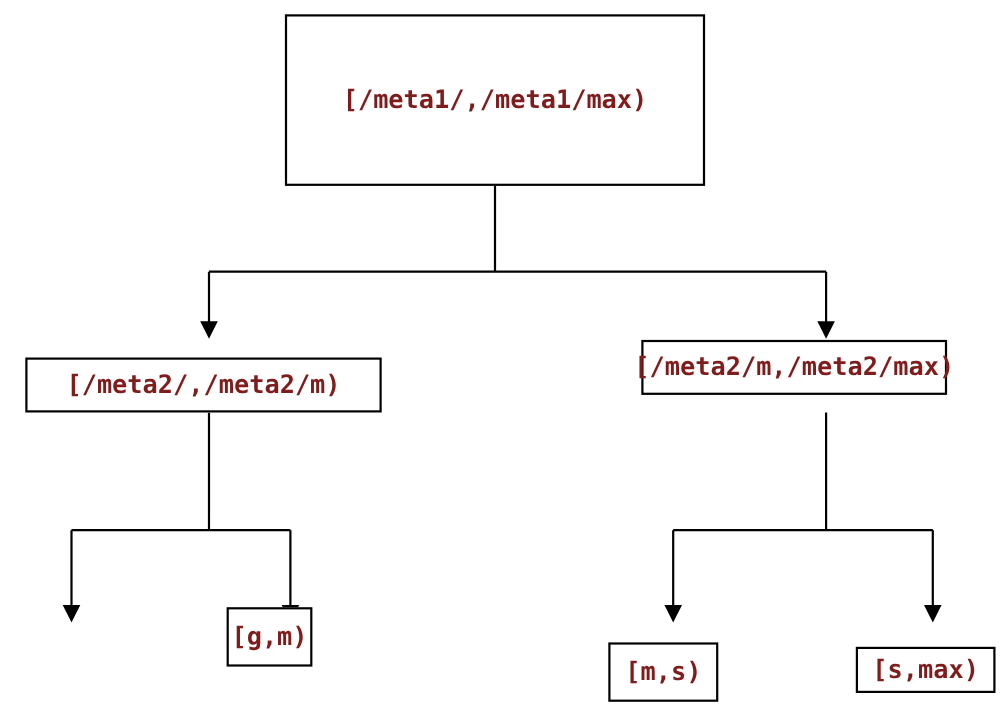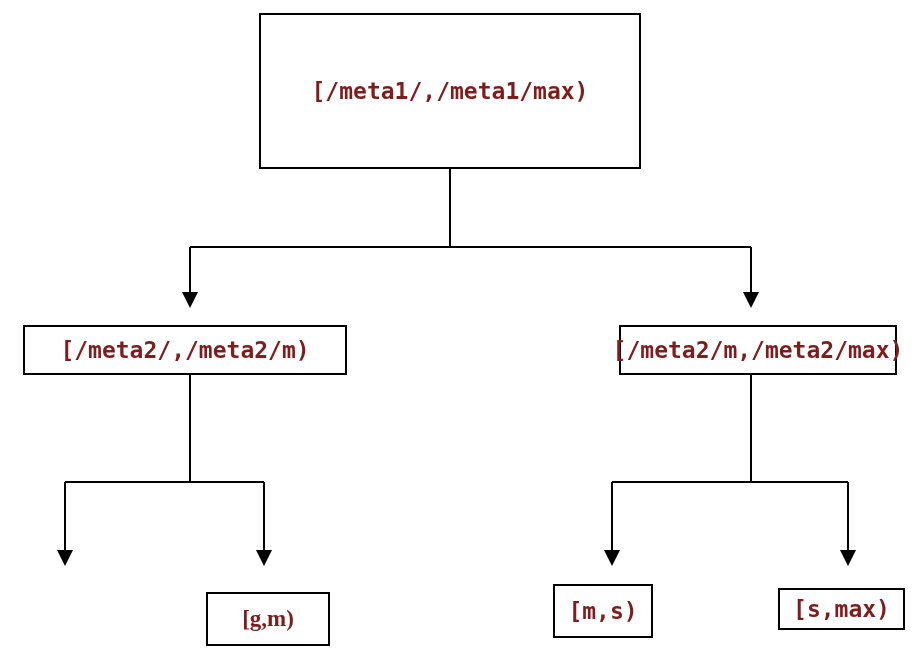--- a/index.html
+++ b/index.html
@@ -31,23 +31,23 @@
     align-items: center;
     justify-content: center;
     color: #7f1d1d;
     font-family: "DejaVu Sans Mono", monospace;
     font-weight: bold;
     font-size: 23px;
     white-space: nowrap;
   }
   #node-root       { left: 259px; top: 13px;  width: 382px; height: 156px; }
   #node-left       { left: 23px;  top: 325px; width: 324px; height: 50px; }
-  #node-right      { left: 583px; top: 325px; width: 278px; height: 50px; margin-left: 36px; }
+  #node-right      { left: 583px; top: 309px; width: 278px; height: 50px; }
   #node-leaf-ag    { left: 8px;   top: 584px; width: 102px; height: 54px; }
-  #node-leaf-gm    { left: 206px; top: 592px; width: 124px; height: 54px; font-family: Liberation Serif, serif; }
+  #node-leaf-gm    { left: 206px; top: 552px; width: 78px; height: 54px; }
   #node-leaf-ms    { left: 553px; top: 584px; width: 100px; height: 54px; }
   #node-leaf-smax  { left: 778px; top: 588px; width: 127px; height: 42px; }
 </style>
 </head>
 <body>
 
 <div id="canvas">
 
   <svg id="connectors" viewBox="0 0 912 652" xmlns="http://www.w3.org/2000/svg">
 

